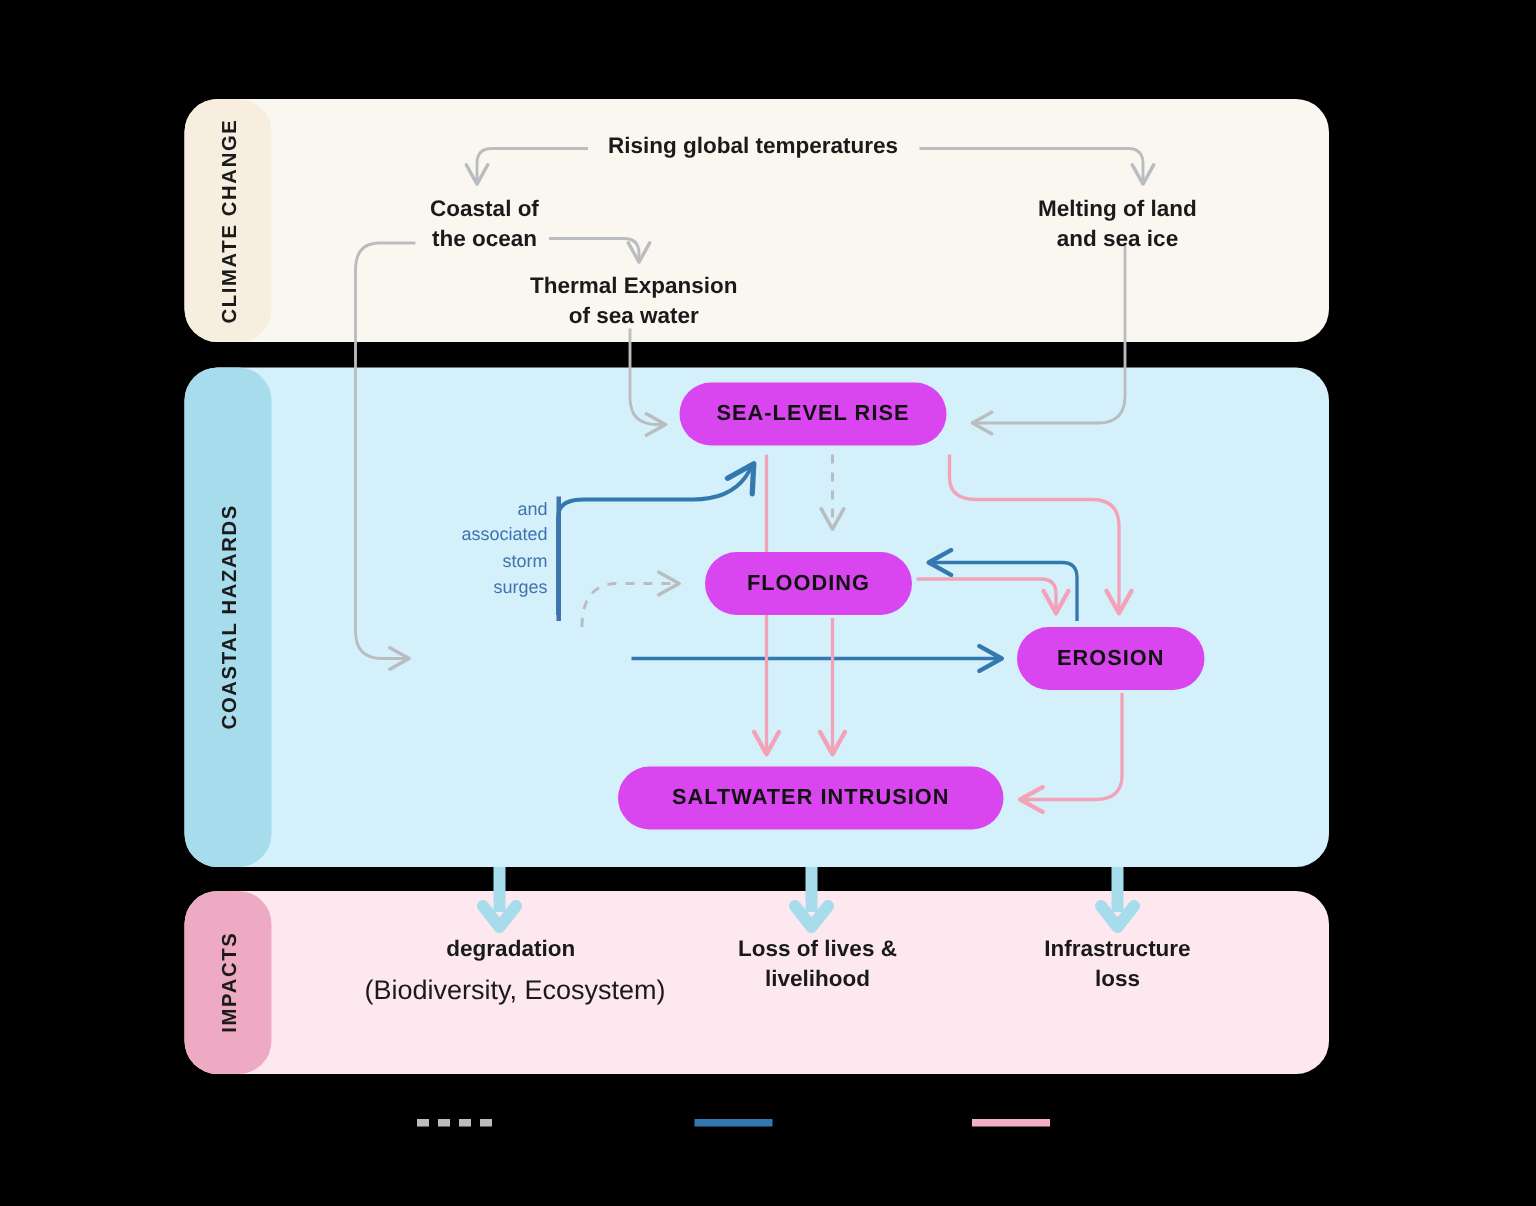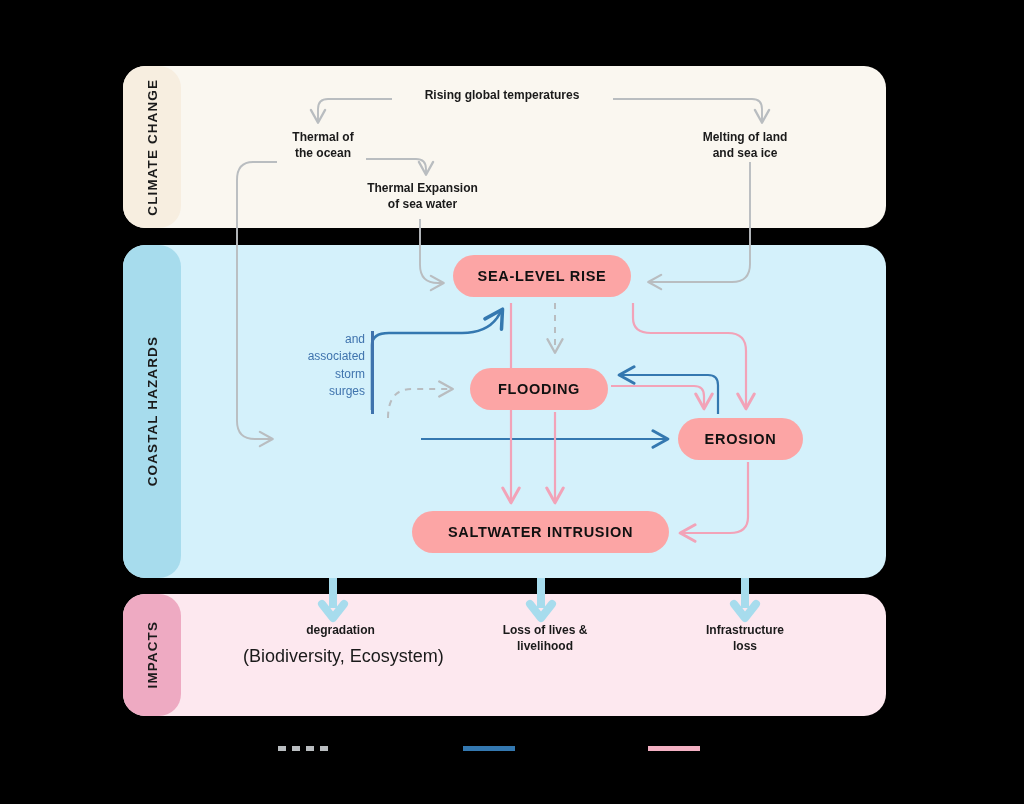--- a/index.html
+++ b/index.html
@@ -68,21 +68,21 @@
 
   
   .textnode {
     position: absolute;
     text-align: center;
     color: #1a1a1a;
     line-height: 1.32;
   }
   .textnode .bold {
     font-weight: bold;
-    font-size: 12px;
+    font-size: 15px;
     display: block;
   }
   .textnode .sub {
     font-weight: normal;
     font-size: 18px;
     display: block;
     margin-top: 6px;
     white-space: nowrap;
   }
 
@@ -91,21 +91,21 @@
   #node-thermal     { left: 330px; top: 181px; width: 185px; }
   #node-melting     { left: 655px; top: 130px; width: 180px; }
 
   #node-coastal-deg { left: 243px; top: 623px; width: 195px; }
   #node-loss-lives  { left: 455px; top: 623px; width: 180px; }
   #node-infra       { left: 655px; top: 623px; width: 180px; }
 
   
   .pill {
     position: absolute;
-    background: #fca5a5;
+    background: #d946ef;
     border-radius: 22px;
     display: flex;
     align-items: center;
     justify-content: center;
     font-weight: bold;
     font-size: 14.5px;
     letter-spacing: 0.7px;
     color: #111111;
     white-space: nowrap;
   }
@@ -247,21 +247,21 @@
   </div>
   <div class="tab" id="tab-impacts">
     <span>IMPACTS</span>
   </div>
 
   <div class="textnode" id="node-rising">
     <span class="bold">Rising global temperatures</span>
   </div>
 
   <div class="textnode" id="node-warming">
-    <span class="bold">Thermal of</span>
+    <span class="bold">Coastal of</span>
     <span class="bold">the ocean</span>
   </div>
 
   <div class="textnode" id="node-thermal">
     <span class="bold">Thermal Expansion</span>
     <span class="bold">of sea water</span>
   </div>
 
   <div class="textnode" id="node-melting">
     <span class="bold">Melting of land</span>

